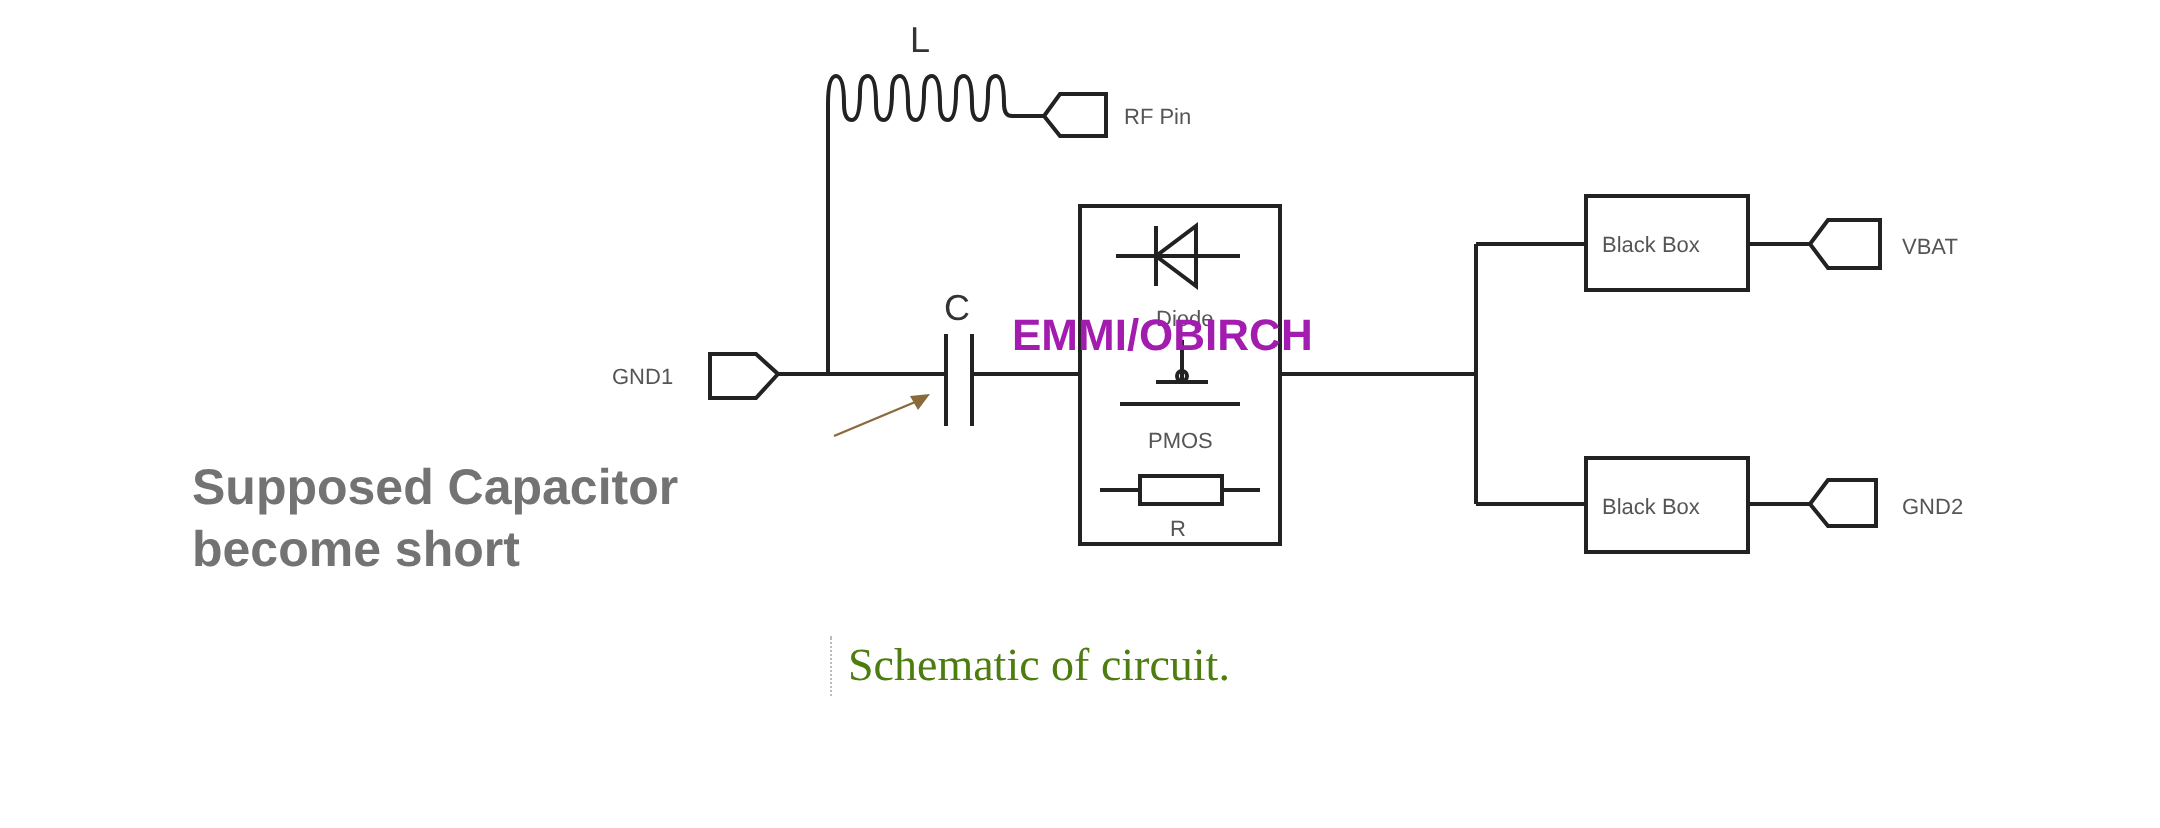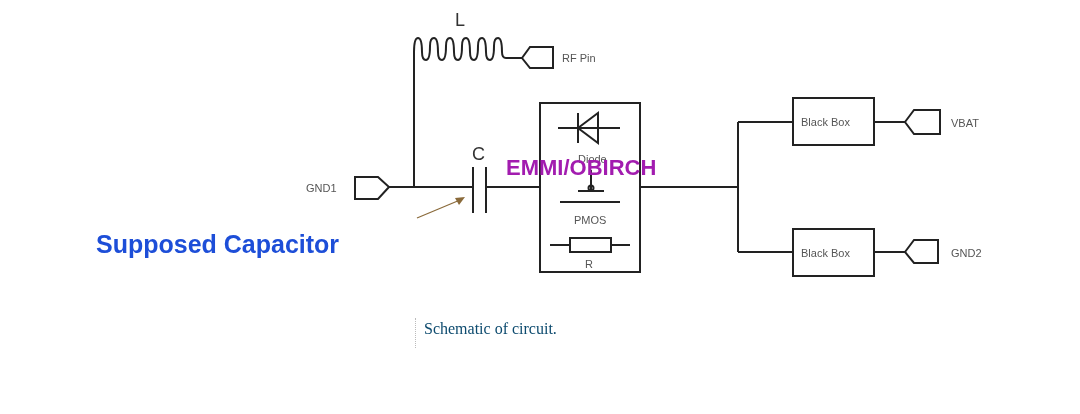--- a/index.html
+++ b/index.html
@@ -2,24 +2,24 @@
 <html><head>
 <meta charset="utf-8">
 <style>
   html, body { margin:0; padding:0; background:#ffffff; }
   body { width:1080px; height:414px; position:relative; overflow:hidden; font-family:"Liberation Sans", sans-serif; }
   svg { position:absolute; left:0; top:0; }
   .wire { stroke:#222; stroke-width:2; fill:none; }
   .part { stroke:#222; stroke-width:2; fill:none; }
   .lbl { font-family:"Liberation Sans", sans-serif; fill:#555; font-size:11px; }
   .big { font-family:"Liberation Sans", sans-serif; fill:#333; font-size:18px; }
-  .annot { position:absolute; font-family:"Liberation Sans", sans-serif; font-weight:bold; color:#1d4ed8; font-size:25px; line-height:31px; }
+  .annot { position:absolute; font-family:"Liberation Sans", sans-serif; font-weight:bold; color:#737373; font-size:25px; line-height:31px; }
   .redtxt { position:absolute; font-family:"Liberation Sans", sans-serif; font-weight:bold; color:#a21caf; font-size:22px; line-height:27px; white-space:nowrap; }
   .redtxt sup { font-size:14px; }
-  .caption { position:absolute; font-family:"Liberation Serif", serif; color:#0c4a6e; font-size:16px; }
+  .caption { position:absolute; font-family:"Liberation Serif", serif; color:#4d7c0f; font-size:23px; }
   .dotline { position:absolute; left:415px; top:318px; height:30px; border-left:1px dotted #bbb; }
 </style>
 </head>
 <body>
 
 <svg width="1080" height="414" viewBox="0 0 1080 414">
 
   <text class="big" x="455" y="26">L</text>
   <path class="part" d="M414,187 L414,52 Q414,38 418,38 Q422,38 422,52 Q422,60 426,60 Q430,60 430,46 Q430,38 434,38 Q438,38 438,52 Q438,60 442,60 Q446,60 446,46 Q446,38 450,38 Q454,38 454,52 Q454,60 458,60 Q462,60 462,46 Q462,38 466,38 Q470,38 470,52 Q470,60 474,60 Q478,60 478,46 Q478,38 482,38 Q486,38 486,52 Q486,60 490,60 Q494,60 494,46 Q494,38 498,38 Q502,38 502,52 Q502,58 506,58 L522,58"></path>
 
@@ -65,16 +65,17 @@
   <path class="part" d="M905,252 L914,240 L938,240 L938,263 L914,263 Z"></path>
   <text class="lbl" x="951" y="257">GND2</text>
 </svg>
 
 <div class="redtxt" style="left:506px; top:154px;">
   <div>EMMI/OBIRCH</div>
 </div>
 
 <div class="annot" style="left:96px; top:229px;">
   <div>Supposed Capacitor</div>
+  <div>become short</div>
 </div>
 
 <div class="dotline"></div>
 <div class="caption" style="left:424px; top:320px;">Schematic of circuit.</div>
 
 </body></html>

